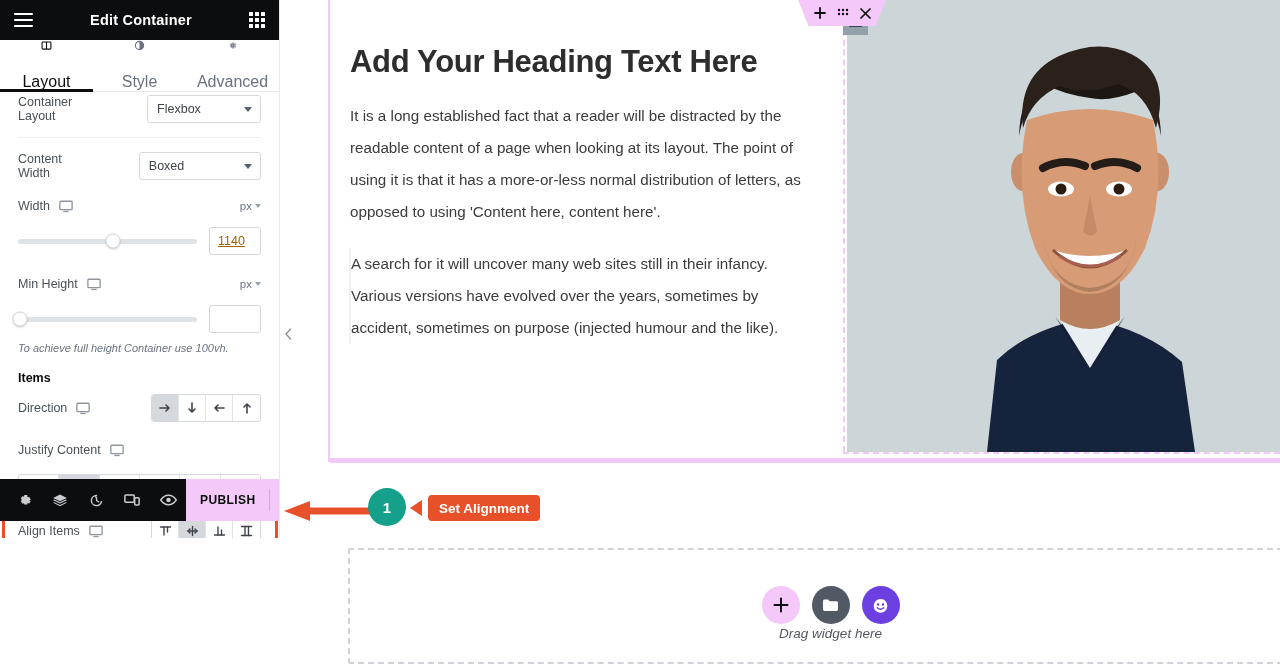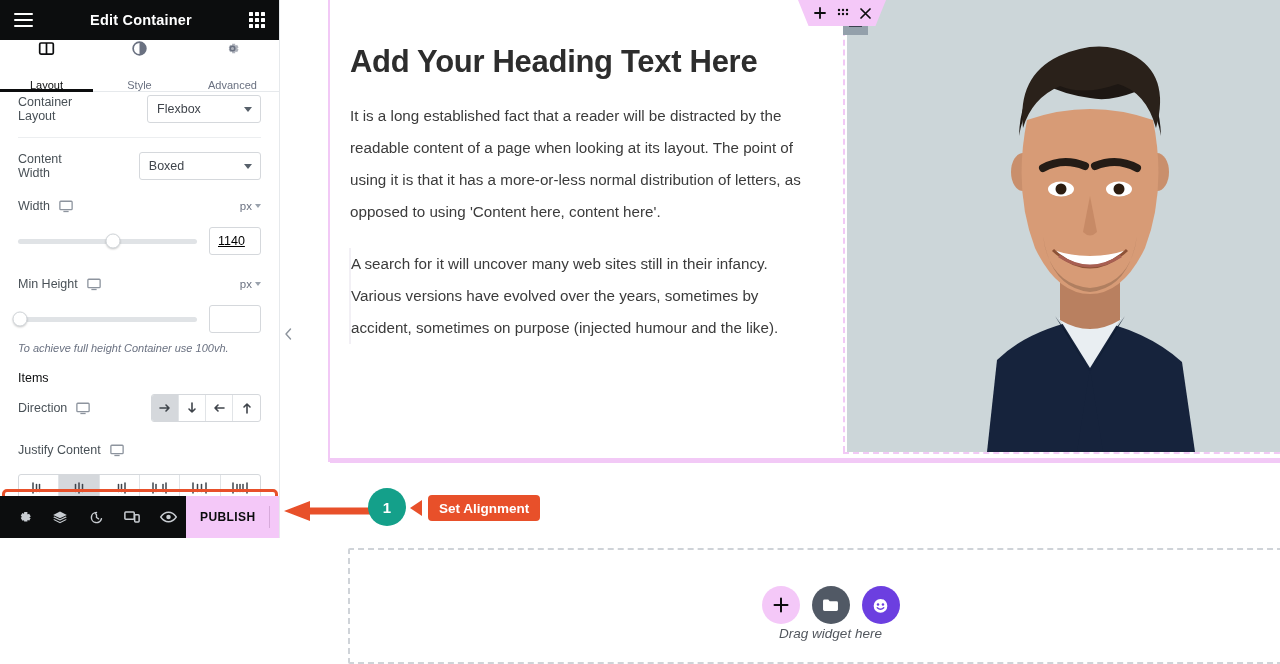--- a/index.html
+++ b/index.html
@@ -29,21 +29,21 @@
     letter-spacing: .2px; flex: 1; text-align: center;
   }
   .hamburger { width: 19px; height: 14px; display: flex; flex-direction: column; justify-content: space-between; cursor: pointer; }
   .hamburger i { display: block; height: 2.2px; background: #fff; border-radius: 1px; }
   .grid9 { width: 16px; height: 16px; display: grid; grid-template-columns: repeat(3,1fr); grid-template-rows: repeat(3,1fr); gap: 2px; cursor: pointer; }
   .grid9 i { background: #fff; border-radius: .5px; }
 
   
   #tabs { display: flex; height: 52px; border-bottom: 1px solid #e6e9ec; background: #fff; }
   .tab { flex: 1; display: flex; flex-direction: column; align-items: center; justify-content: center;
-         gap: 22px; font-size: 11px; color: #6a7181; cursor: pointer; position: relative; }
+         gap: 22px; font-size: 16px; color: #6a7181; cursor: pointer; position: relative; }
   .tab .ic { width: 17px; height: 17px; display: block; }
   .tab.active { color: #0c0d0e; font-weight: normal; }
   .tab.active::after { content:''; position:absolute; left:0; right:0; bottom:-1px; height:3px; background:#0c0d0e; }
 
   
   .sec-title { display: flex; align-items: center; gap: 7px; padding: 16px 18px 14px 18px;
                font-size: 12.5px; font-weight: bold; color: #0c0d0e; cursor: pointer; }
   .caret-down { width: 0; height: 0; border-left: 4.5px solid transparent; border-right: 4.5px solid transparent; border-top: 5.5px solid #0c0d0e; }
 
   .ctrl-row { display: flex; align-items: center; justify-content: space-between; padding: 0 18px; min-height: 34px; gap: 43px; }
@@ -58,43 +58,43 @@
   .divider { height: 1px; background: #eceef0; margin: 11px 18px; }
 
   .unit { font-size: 11.5px; color: #6a7181; cursor: pointer; display: flex; align-items: center; gap: 3px; }
   .unit .chev { width: 0; height: 0; border-left: 3.5px solid transparent; border-right: 3.5px solid transparent; border-top: 4px solid #9aa2ad; }
 
   .slider-row { display: flex; align-items: center; gap: 12px; padding: 4px 18px 0 18px; }
   .track { position: relative; flex: 1; height: 5px; background: #e0e3e6; border-radius: 3px; }
   .knob { position: absolute; top: 50%; width: 15px; height: 15px; border-radius: 50%;
           background: #fff; border: 1px solid #d0d4d8; transform: translate(-50%,-50%); box-shadow: 0 1px 2px rgba(0,0,0,.18); cursor: grab; }
   .numbox { width: 52px; height: 28px; border: 1px solid #d5d8dc; border-radius: 3px; background:#fff;
-            font-size: 12.5px; color: #000000; display: flex; align-items: center; padding: 0 8px; text-decoration: underline; }
+            font-size: 12.5px; color: #a16207; display: flex; align-items: center; padding: 0 8px; text-decoration: underline; }
   .hint { font-size: 11px; color: #6a7181; font-style: italic; padding: 9px 18px 0 18px; }
 
-  .grp-title { font-size: 12.5px; font-weight: normal; color: #0c0d0e; padding: 17px 18px 6px 18px; }
+  .grp-title { font-size: 12.5px; font-weight: bold; color: #0c0d0e; padding: 17px 18px 6px 18px; }
 
   .btngrp { display: flex; border: 1px solid #d5d8dc; border-radius: 3px; overflow: hidden; background: #fff; }
   .btngrp .b { width: 27px; height: 26px; display: flex; align-items: center; justify-content: center;
                border-right: 1px solid #e1e4e7; cursor: pointer; color: #3f444b; }
   .btngrp .b:last-child { border-right: none; }
   .btngrp .b.on { background: #d5d8dc; }
 
   .jc-grp { display: flex; border: 1px solid #d5d8dc; border-radius: 3px; overflow: hidden; background:#fff; margin: 7px 18px 0 18px; }
   .jc-grp .b { flex: 1; height: 26px; display: flex; align-items: center; justify-content: center;
                border-right: 1px solid #e1e4e7; cursor: pointer; }
   .jc-grp .b:last-child { border-right: none; }
   .jc-grp .b.on { background: #d5d8dc; }
 
   
   #hl-box { position: absolute; left: 2px; top: 489px; width: 276px; height: 108px;
             border: 3px solid #e8502a; border-radius: 5px; pointer-events: none; }
 
   
-  #panel-foot { position: absolute; left: 0; bottom: 0; width: 280px; height: 42px;
+  #panel-foot { position: absolute; left: 0; bottom: 17px; width: 280px; height: 42px;
                 background: #0c0d0e; display: flex; align-items: center; }
   #foot-icons { display: flex; align-items: center; gap: 0; flex: 1; padding-left: 6px; }
   #foot-icons .fi { width: 36px; height: 42px; display: flex; align-items: center; justify-content: center; cursor: pointer; color: #c9cdd2; }
   #publish { height: 42px; background: #f4c8f8; display: flex; align-items: center; }
   #publish .lbl { padding: 0 14px; font-size: 12px; font-weight: bold; color: #0c0d0e; letter-spacing: .4px; cursor: pointer; }
   #publish .sepv { width: 1px; height: 22px; background: #d7aadb; }
   #publish .up { width: 34px; height: 42px; display: flex; align-items: center; justify-content: center; cursor: pointer; }
 
   
   #collapse { position: absolute; left: 281px; top: 325px; width: 14px; height: 18px;

